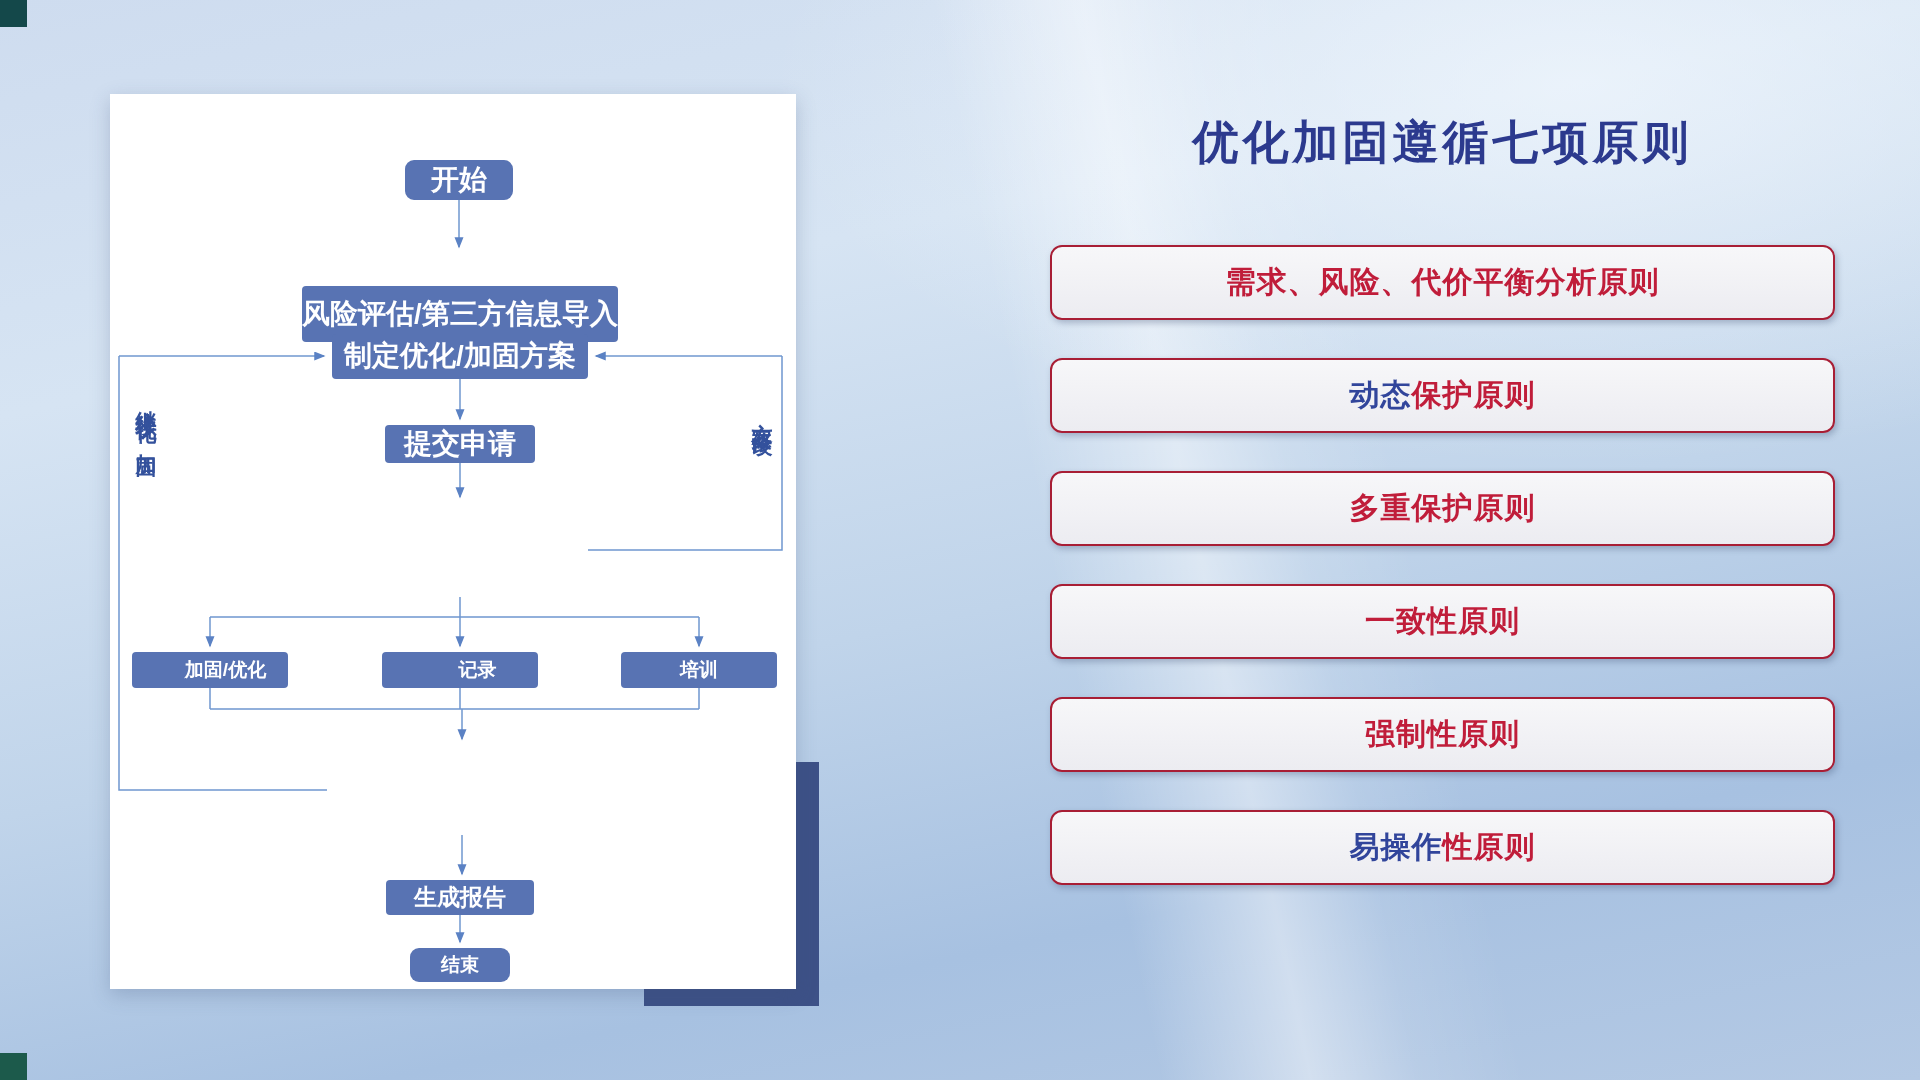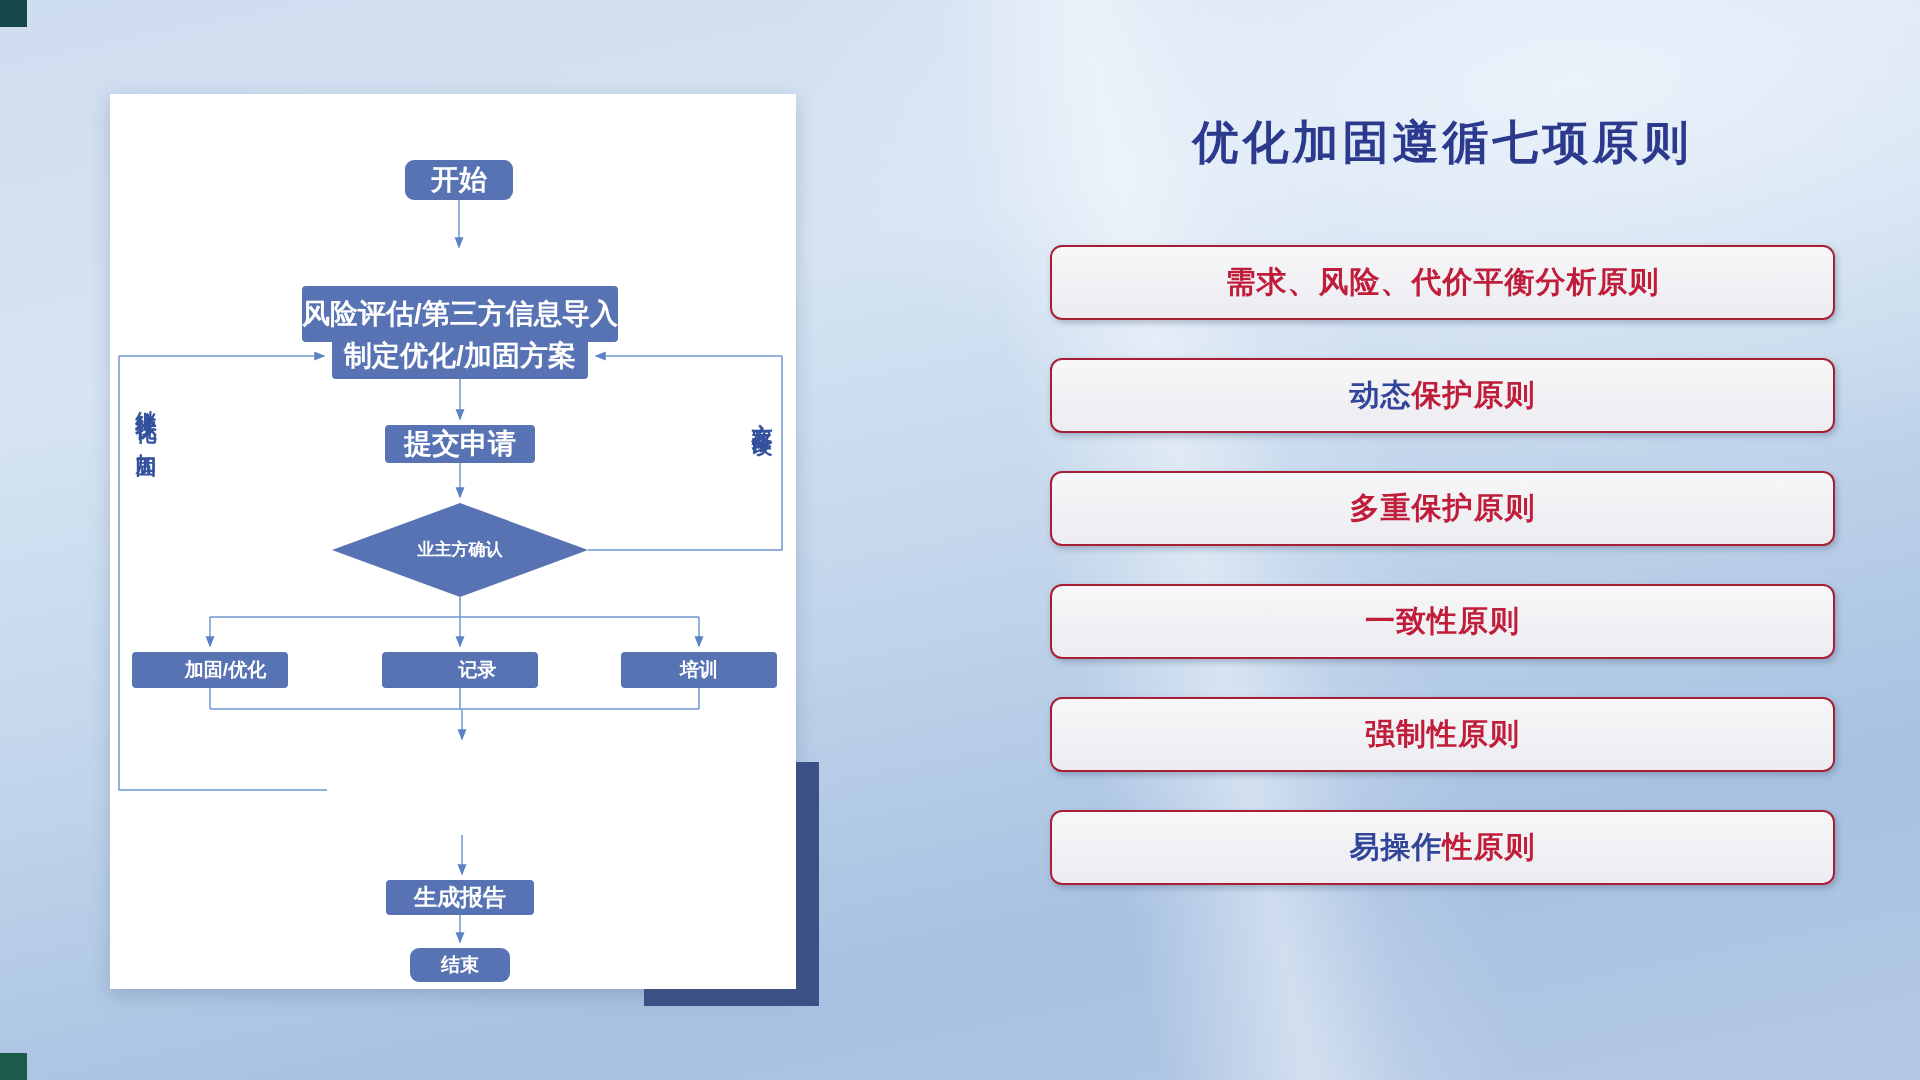--- a/index.html
+++ b/index.html
@@ -112,21 +112,20 @@
     <path d="M352 741 V780" fill="none" stroke="#6f97cf" stroke-width="1.5" marker-end="url(#ah)"></path>
     <path d="M350 821 V848" fill="none" stroke="#6f97cf" stroke-width="1.5" marker-end="url(#ah)"></path>
     <path d="M672 262 H486" fill="none" stroke="#6f97cf" stroke-width="1.5" marker-end="url(#ah)"></path>
     <path d="M9 262 H214" fill="none" stroke="#6f97cf" stroke-width="1.5" marker-end="url(#ah)"></path>
   </svg>
 
   <div class="node rect rounded n-start">开始</div>
   <div class="node rect n-risk">风险评估/第三方信息导入</div>
   <div class="node rect n-plan">制定优化/加固方案</div>
   <div class="node rect n-submit">提交申请</div>
-  <div class="node diamond n-owner">业主方确认</div>
   <div class="node rect n-harden">加固/优化</div>
   <div class="node rect n-record">记录</div>
   <div class="node rect n-train">培训</div>
   <div class="node rect n-report">生成报告</div>
   <div class="node rect rounded n-end">结束</div>
 
   <div class="vlabel vlabel-left">继续优化/加固</div>
   <div class="vlabel vlabel-right">方案修改</div>
 </div>
 

